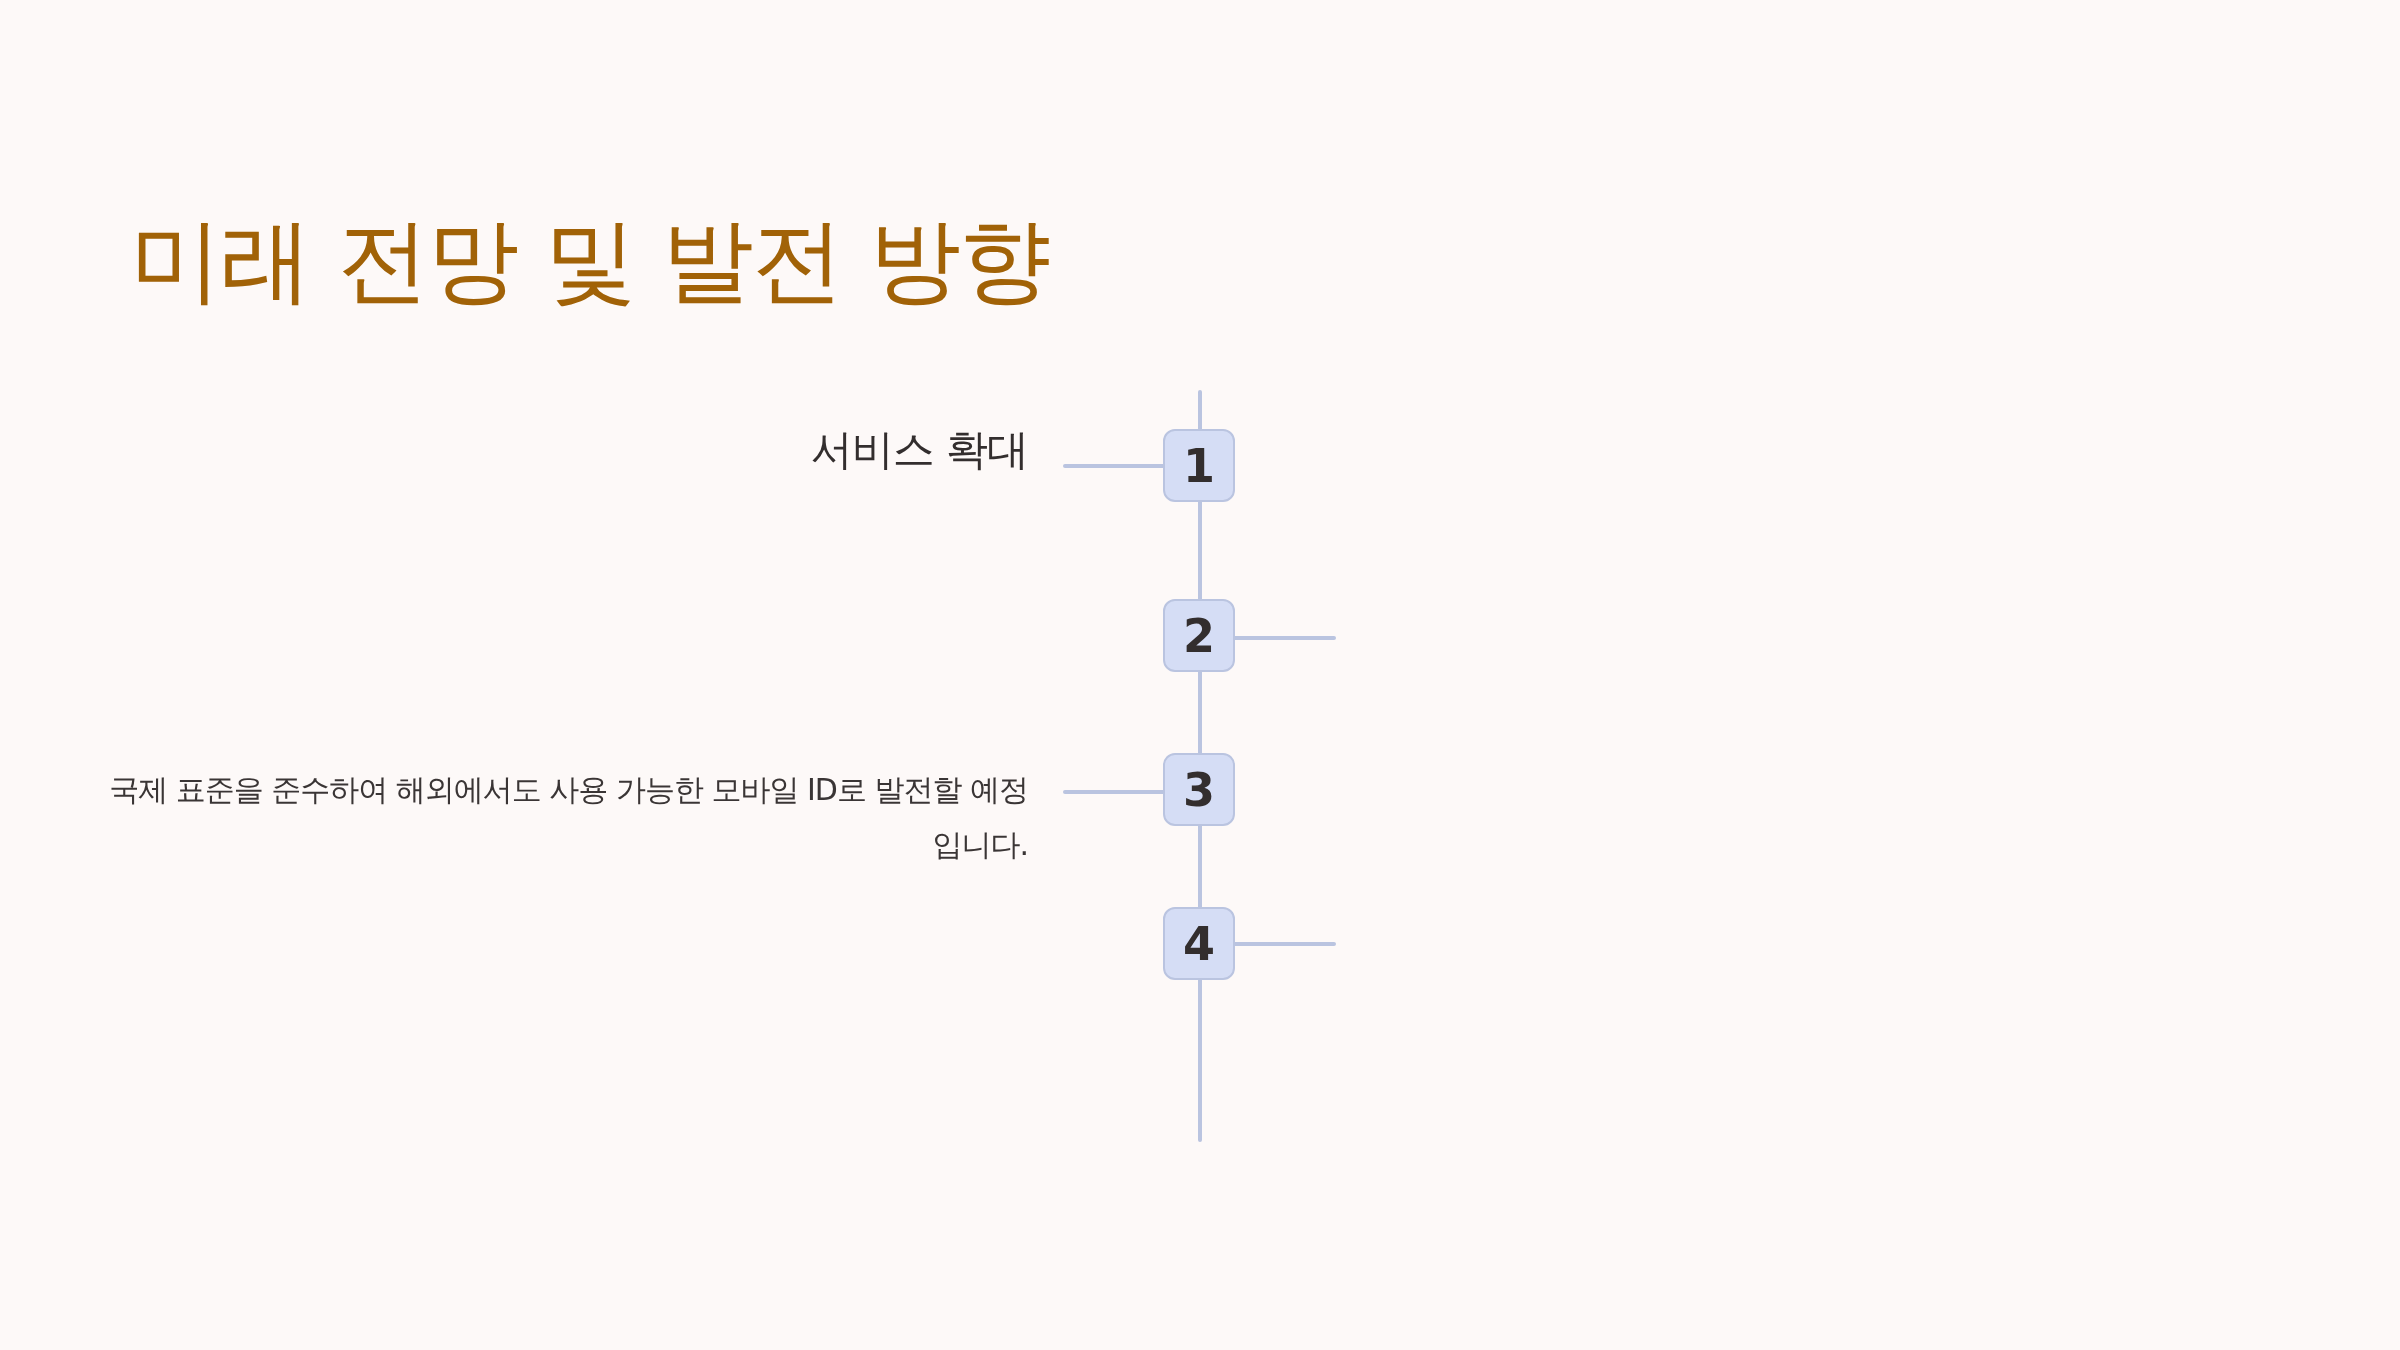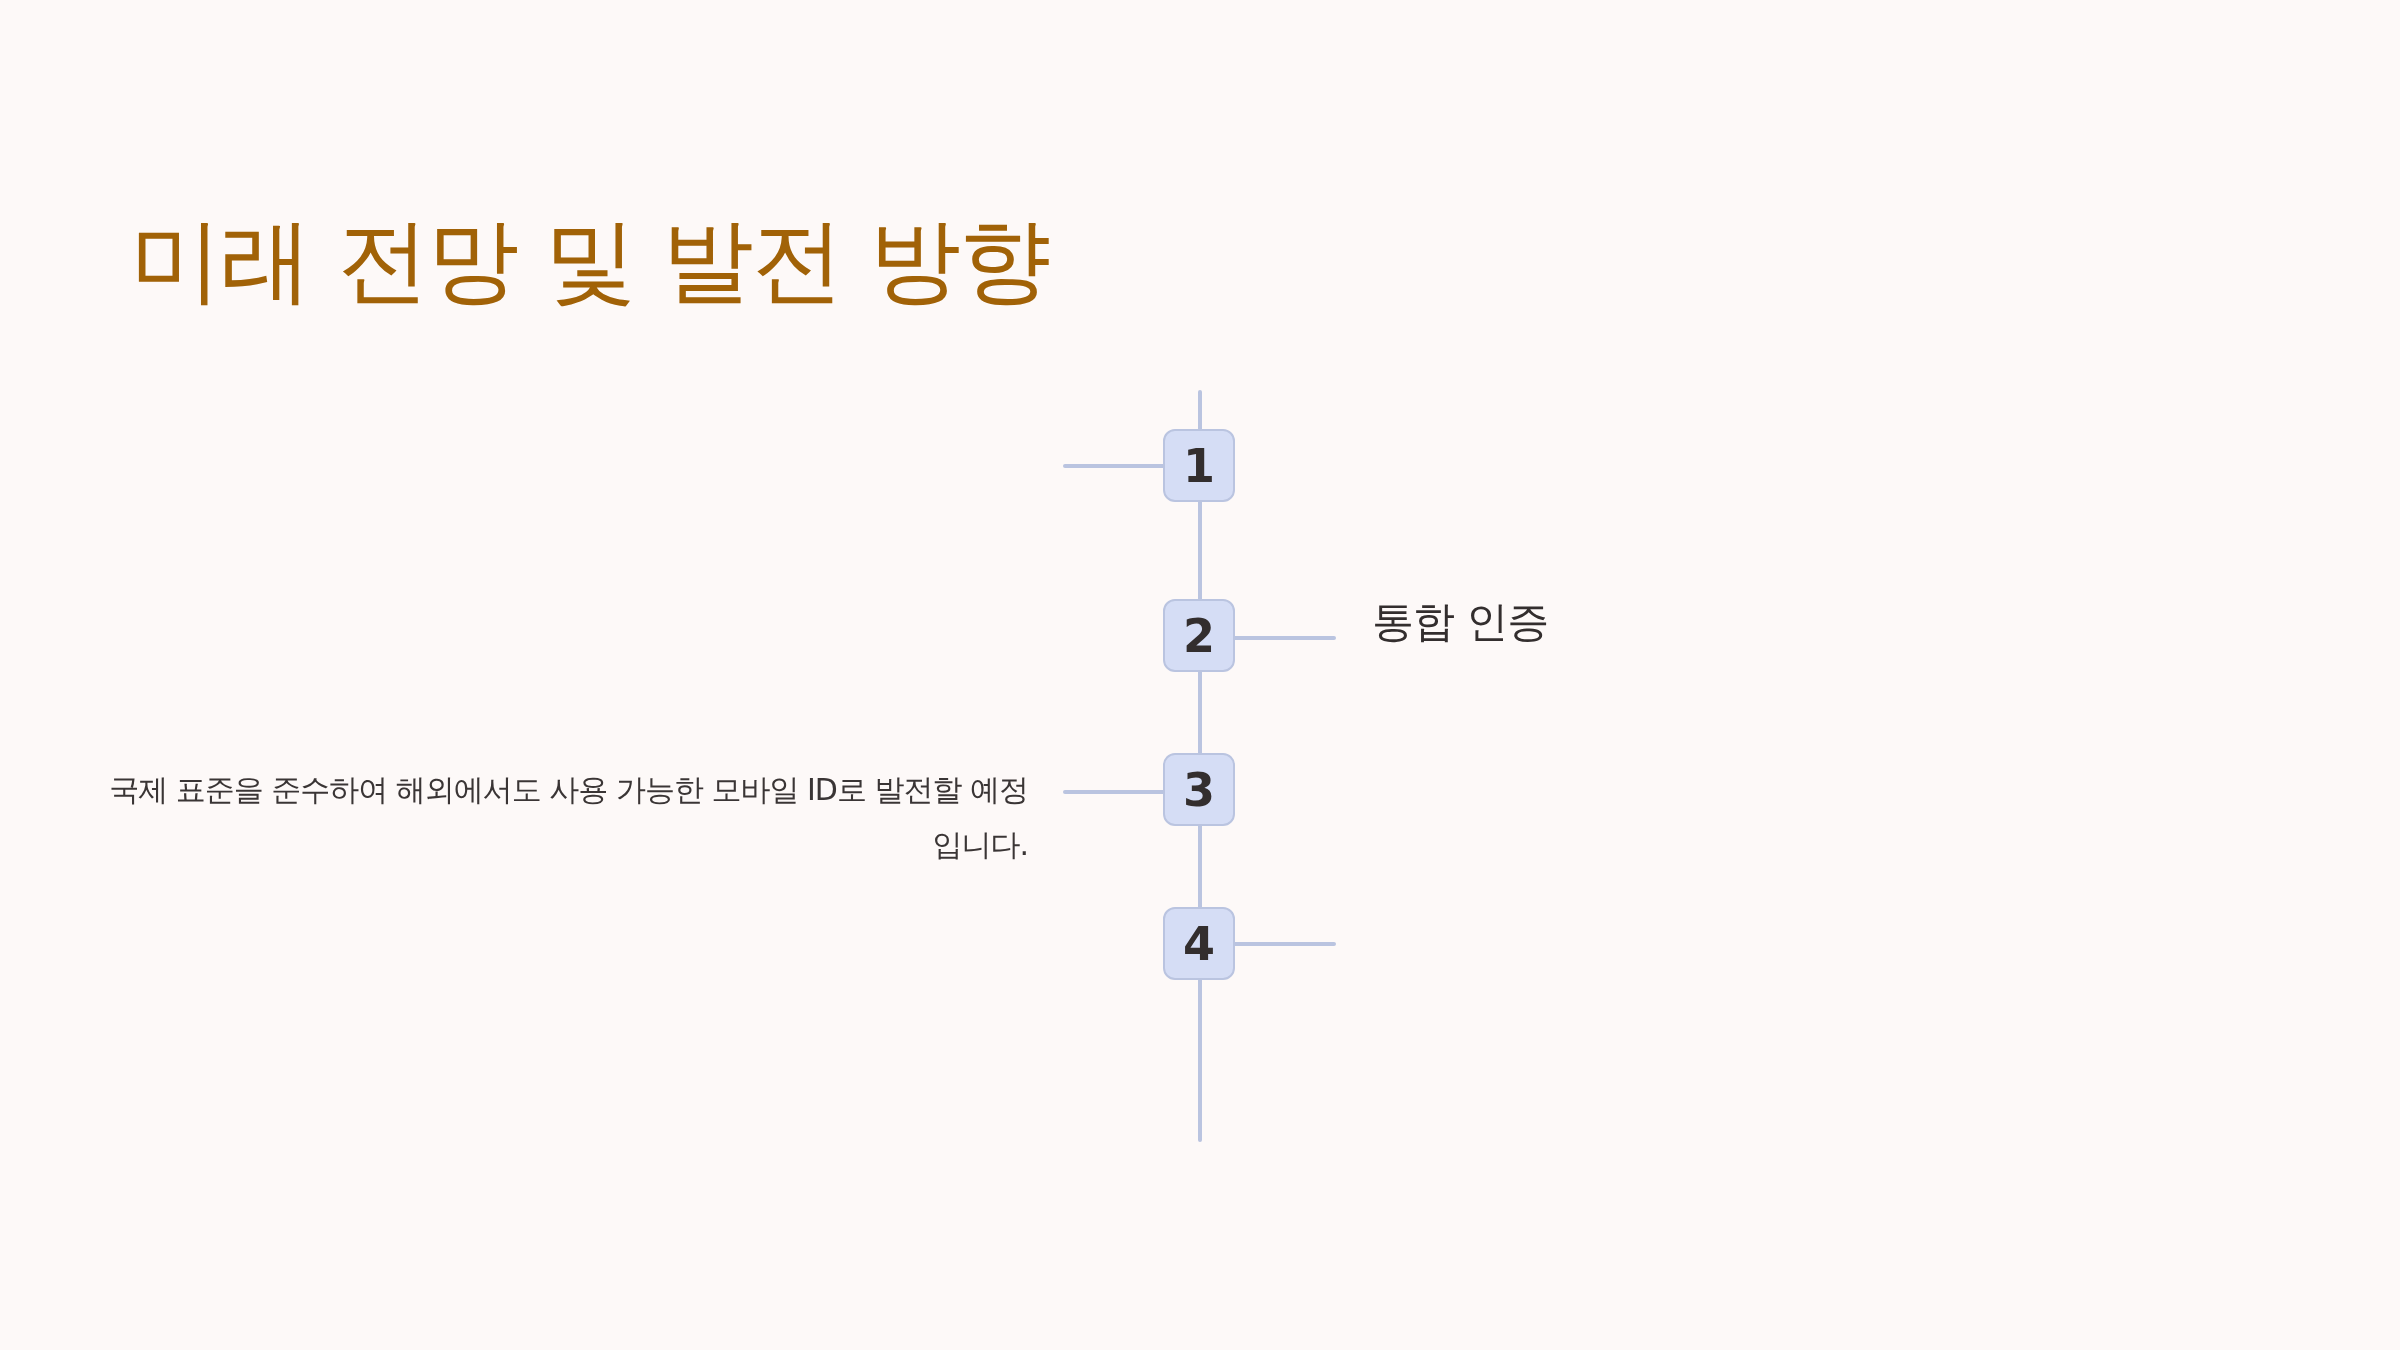--- a/index.html
+++ b/index.html
@@ -62,24 +62,24 @@
   <span>2</span>
 </div>
 <div class="marker" style="top:753px;">
   <span>3</span>
 </div>
 <div class="marker" style="top:907px;">
   <span>4</span>
 </div>
 
 <div class="item left" style="top:422px;">
+  <h3>서비스 확대</h3>
 </div>
 
 <div class="item right" style="top:594px;">
-  <h3>통합 인증</h3>
 </div>
 
 <div class="item left" style="top:746px;">
   <p>국제 표준을 준수하여 해외에서도 사용 가능한 모바일 ID로 발전할 예정입니다.</p>
 </div>
 
 <div class="item right" style="top:902px;">
 </div>
 
 </body></html>

